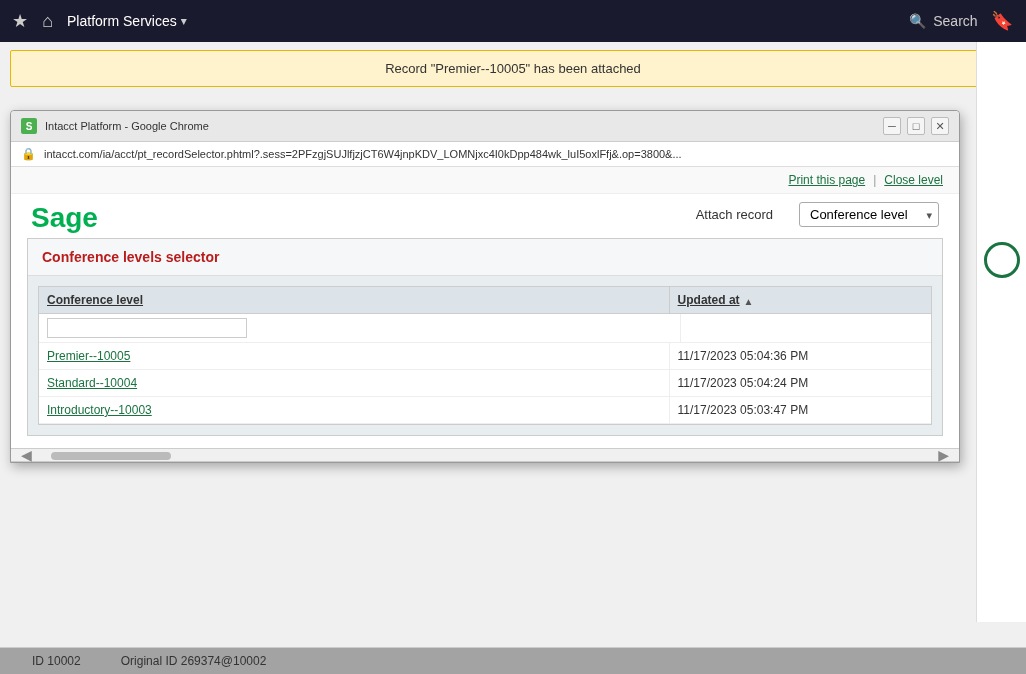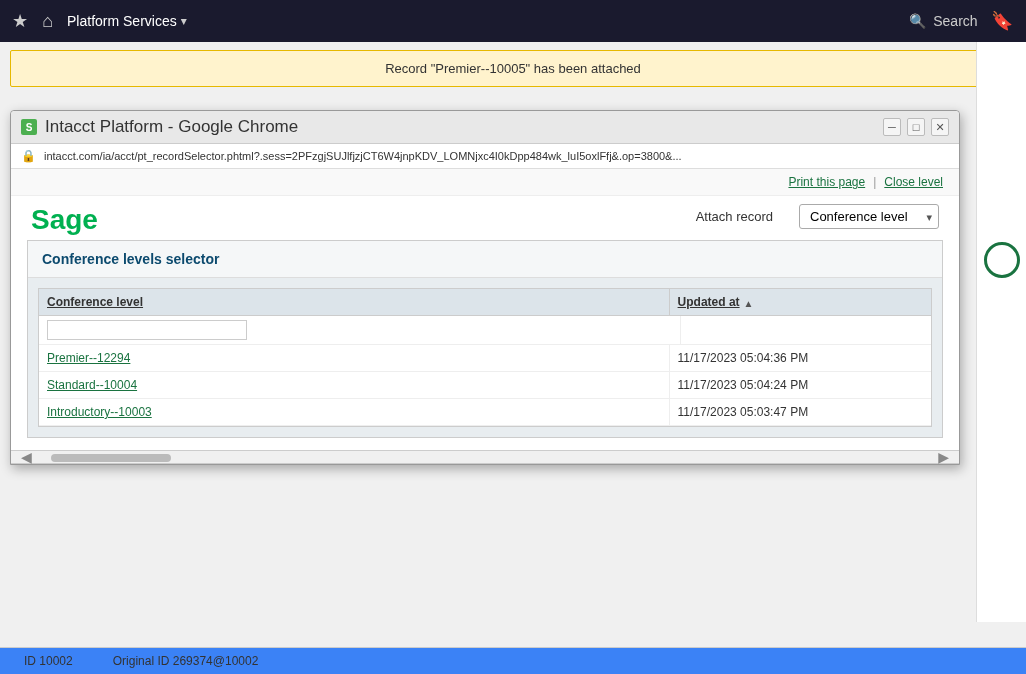--- a/index.html
+++ b/index.html
@@ -27,21 +27,21 @@
       position: absolute; top: 110px; left: 10px; width: 950px;
       background: white; border: 1px solid #999; border-radius: 4px 4px 0 0;
       box-shadow: 2px 4px 12px rgba(0,0,0,0.3); z-index: 10;
     }
     .browser-titlebar {
       background: #e8e8e8; border-bottom: 1px solid #ccc; padding: 6px 10px;
       display: flex; align-items: center; justify-content: space-between; border-radius: 4px 4px 0 0;
     }
     .browser-titlebar-left { display: flex; align-items: center; gap: 8px; }
     .browser-favicon { width: 16px; height: 16px; background: #4caf50; border-radius: 2px; display: flex; align-items: center; justify-content: center; color: white; font-size: 10px; font-weight: bold; }
-    .browser-title { font-size: 17px; color: #333; }
+    .browser-title { font-size: 11px; color: #333; }
     .browser-controls { display: flex; gap: 6px; }
     .browser-btn { width: 18px; height: 18px; border: 1px solid #bbb; background: #f5f5f5; border-radius: 2px; display: flex; align-items: center; justify-content: center; cursor: pointer; font-size: 11px; color: #555; }
     .browser-close { background: #f5f5f5; }
 
     .browser-addressbar {
       background: white; border-bottom: 1px solid #ddd; padding: 5px 10px; display: flex; align-items: center; gap: 8px;
     }
     .lock-icon { color: #666; font-size: 12px; }
     .url-text { font-size: 11px; color: #333; flex: 1; }
 
@@ -66,21 +66,21 @@
       border-radius: 3px; cursor: pointer; appearance: none; -webkit-appearance: none;
       background-image: none; position: relative; min-width: 140px; display: flex; align-items: center;
     }
     .select-wrapper { position: relative; display: inline-block; }
     .select-chevron { position: absolute; right: 7px; top: 50%; transform: translateY(-50%); font-size: 11px; color: #555; pointer-events: none; }
 
     .selector-box {
       margin: 0 16px 12px 16px; border: 1px solid #ccc; background: #f5f7f8;
     }
     .selector-title {
-      font-size: 14px; font-weight: bold; color: #0c4a6e; padding: 10px 14px;
+      font-size: 14px; font-weight: bold; color: #b91c1c; padding: 10px 14px;
       border-bottom: 1px solid #ddd; background: #f5f7f8;
     }
     .selector-inner { background: #e8edf0; padding: 10px; }
 
     .results-header {
       font-size: 12px; color: #333; padding: 6px 4px 4px 4px;
     }
     .results-header strong { font-weight: bold; }
 
     .table-wrapper { background: white; border: 1px solid #ccc; }
@@ -105,22 +105,22 @@
 
     
     .scroll-area {
       margin-top: 8px; height: 14px; background: #f0f0f0; position: relative;
       border-top: 1px solid #ccc; border-bottom: 1px solid #ccc; display: flex; align-items: center;
     }
     .scroll-thumb { width: 120px; height: 8px; background: #bbb; border-radius: 4px; position: absolute; left: 40px; top: 3px; }
 
     
     .footer-id-bar {
-      position: absolute; bottom: 0; left: 0; right: 0; background: #3b82f6; border-top: 1px solid #ccc;
-      display: flex; padding: 6px 24px; gap: 40px; font-size: 12px; color: #333;
+      position: absolute; bottom: 0; left: 0; right: 0; background: #a3a3a3; border-top: 1px solid #ccc;
+      display: flex; padding: 6px 32px; gap: 40px; font-size: 12px; color: #333;
     }
 
     
     .right-panel {
       position: absolute; right: 0; top: 42px; width: 50px; background: white;
       border-left: 1px solid #ddd; height: 580px; display: flex; flex-direction: column; align-items: center; justify-content: center;
     }
     .right-panel-circle {
       width: 36px; height: 36px; border: 3px solid #1a7340; border-radius: 50%;
       display: flex; align-items: center; justify-content: center;
@@ -209,21 +209,21 @@
 
           <div class="filter-row">
             <div class="filter-cell">
               <input class="filter-input" type="text" placeholder="" style="">
             </div>
             <div class="filter-cell-empty"></div>
           </div>
 
           <div class="table-row">
             <div class="table-cell wide">
-              <a>Premier--12294</a>
+              <a>Premier--10005</a>
             </div>
             <div class="table-cell">11/17/2023 05:04:36 PM</div>
           </div>
 
           <div class="table-row">
             <div class="table-cell wide">
               <a>Standard--10004</a>
             </div>
             <div class="table-cell">11/17/2023 05:04:24 PM</div>
           </div>

